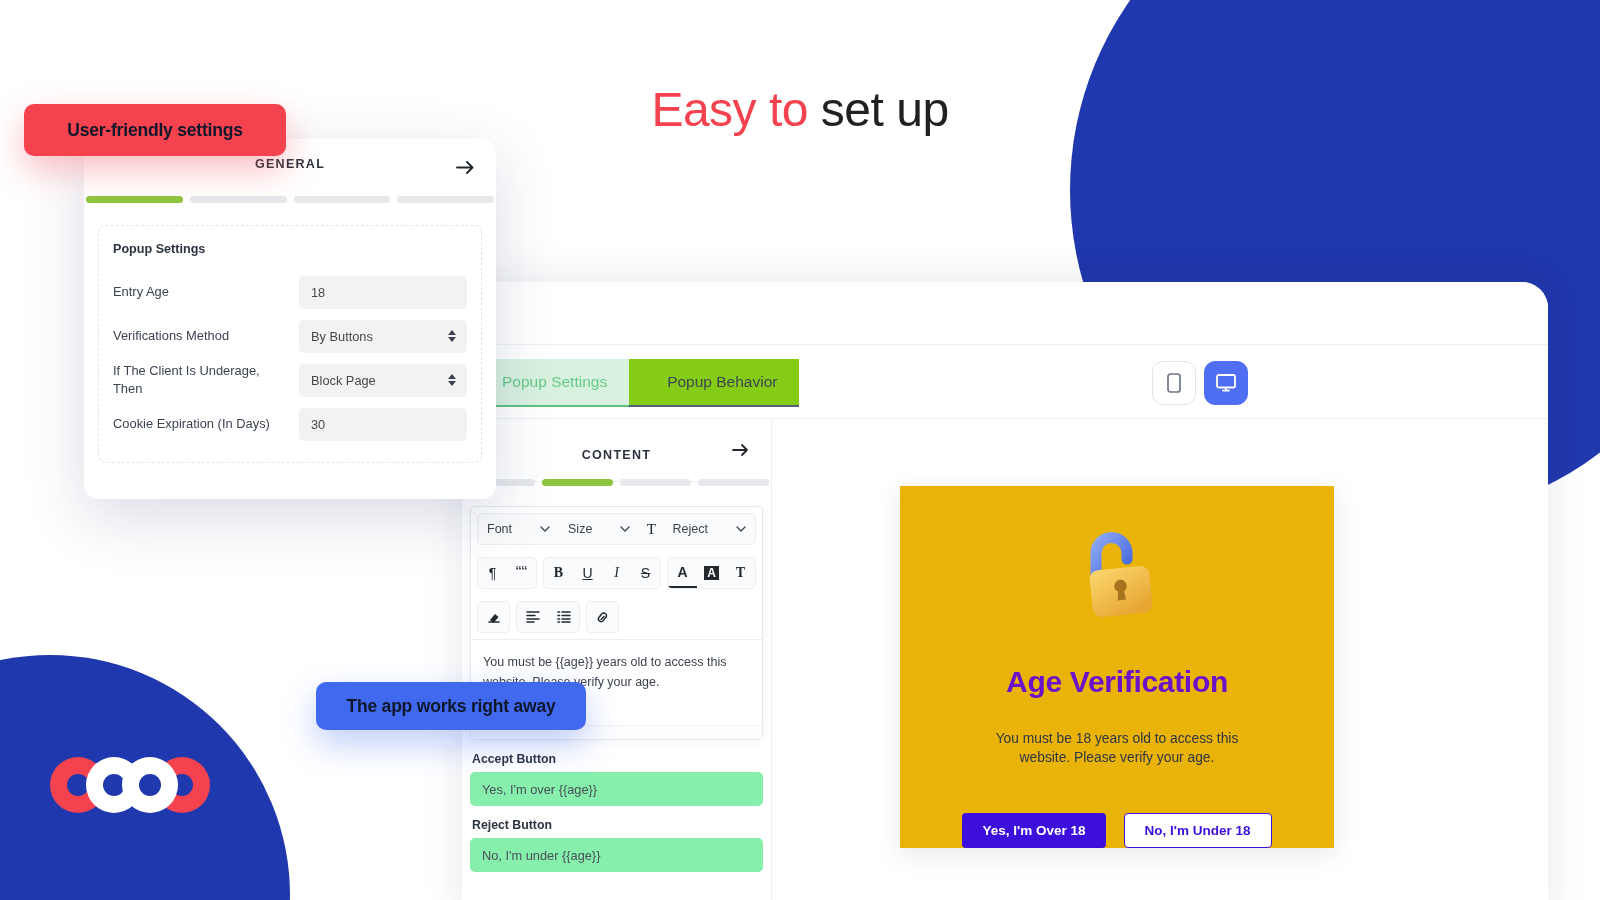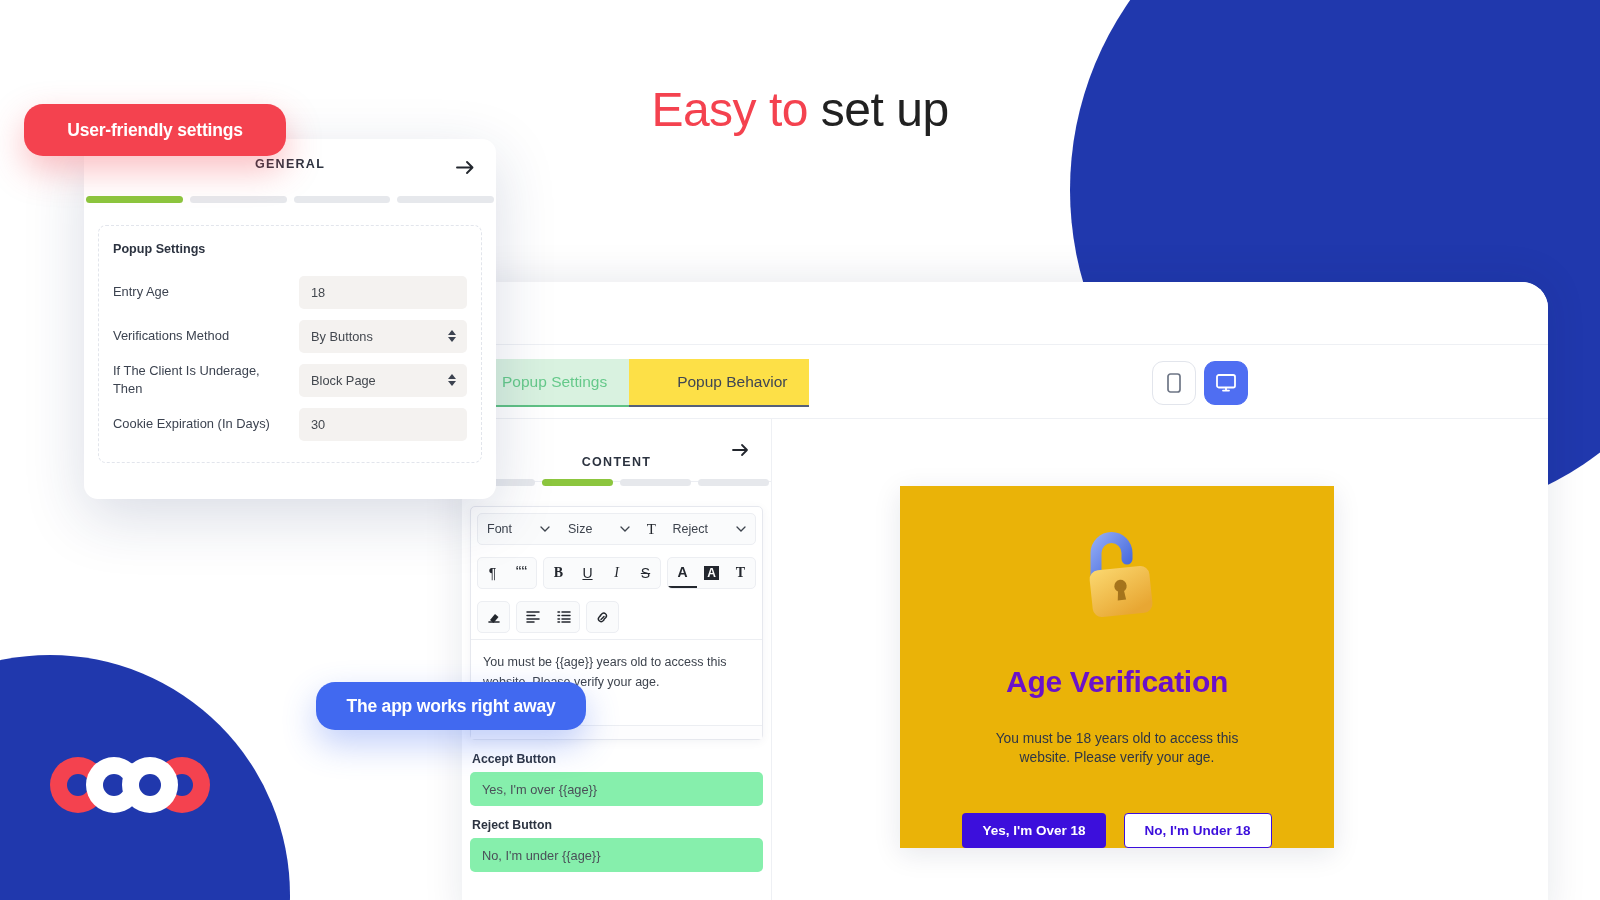--- a/index.html
+++ b/index.html
@@ -45,22 +45,22 @@
     position: absolute; left: 0; top: 82px; width: 1600px;
     text-align: center;
     font-size: 48px; font-weight: 400; letter-spacing: -0.5px;
     font-family: "Liberation Sans", sans-serif;
   }
   #headline .accent { color: #f4424f; }
   #headline .dark   { color: #212121; }
 
   
   .pill {
-    position: absolute; border-radius: 19px;
-    color: #ffffff; font-weight: 700; font-size: 17.5px;
+    position: absolute; border-radius: 10px;
+    color: #0f172a; font-weight: 700; font-size: 17.5px;
     display: flex; align-items: center; justify-content: center;
     letter-spacing: -0.2px;
   }
   #pill-userfriendly {
     left: 24px; top: 104px; width: 262px; height: 52px;
     background: #f4424f;
     box-shadow: 0 14px 34px rgba(244,66,79,.34);
     z-index: 40;
   }
   #pill-rightaway {
@@ -90,40 +90,40 @@
   .chev {
     position: relative; height: 48px; display: flex; align-items: center;
     padding: 0 22px 0 22px; font-size: 15.5px; white-space: nowrap;
   }
   .chev.active { background: #d9f2e0; color: #65c98a; border-bottom: 2.5px solid #5fc184; }
   .chev.active::after {
     content:""; position:absolute; right:-17px; top:0; width:0; height:0;
     border-top: 24px solid transparent; border-bottom: 24px solid transparent;
     border-left: 17px solid #d9f2e0;
   }
-  .chev.inactive { background:#fde047; color:#3f4653; border-bottom:2.5px solid #55607a; padding-left:48px;justify-content:flex-end; }
+  .chev.inactive { background:#84cc16; color:#3f4653; border-bottom:2.5px solid #55607a; padding-left:38px;justify-content:flex-end; }
 
   
   #device-toggle { position:absolute; right: 300px; top: 16px; display:flex; gap:8px; }
   .dev-btn {
     width: 44px; height: 44px; border-radius: 11px;
     display:flex; align-items:center; justify-content:center;
   }
   .dev-btn.off { background:#fff; border:1.4px solid #e2e5ec; }
   .dev-btn.on  { background:#4f6ef2; border:1.4px solid #4f6ef2; }
 
   
   #panel-body { display:flex; height: 503px; }
   #editor-col { width: 310px; border-right:1px solid #eef0f4; position:relative; background:#fff; }
   #preview-col{ flex:1; position:relative; background:#fff; }
 
   
   #content-step { position:relative; height:63px; border-bottom:1px solid #eceef3; }
   #content-step .step-title{
-    position:absolute; left:0; right:0; top:36px; text-align:center;
+    position:absolute; left:0; right:0; top:29px; text-align:center;
     font-size:12.5px; font-weight:700; letter-spacing:1.3px; color:#2c3340;
   }
   #content-step .step-arrow{
     position:absolute; right:16px; top:16px; width:30px;height:30px;
     display:flex;align-items:center;justify-content:center;
   }
   #content-progress{
     position:absolute; left:0; bottom:-5px; width:100%;
     display:flex; gap:7px; padding:0 2px;
   }

